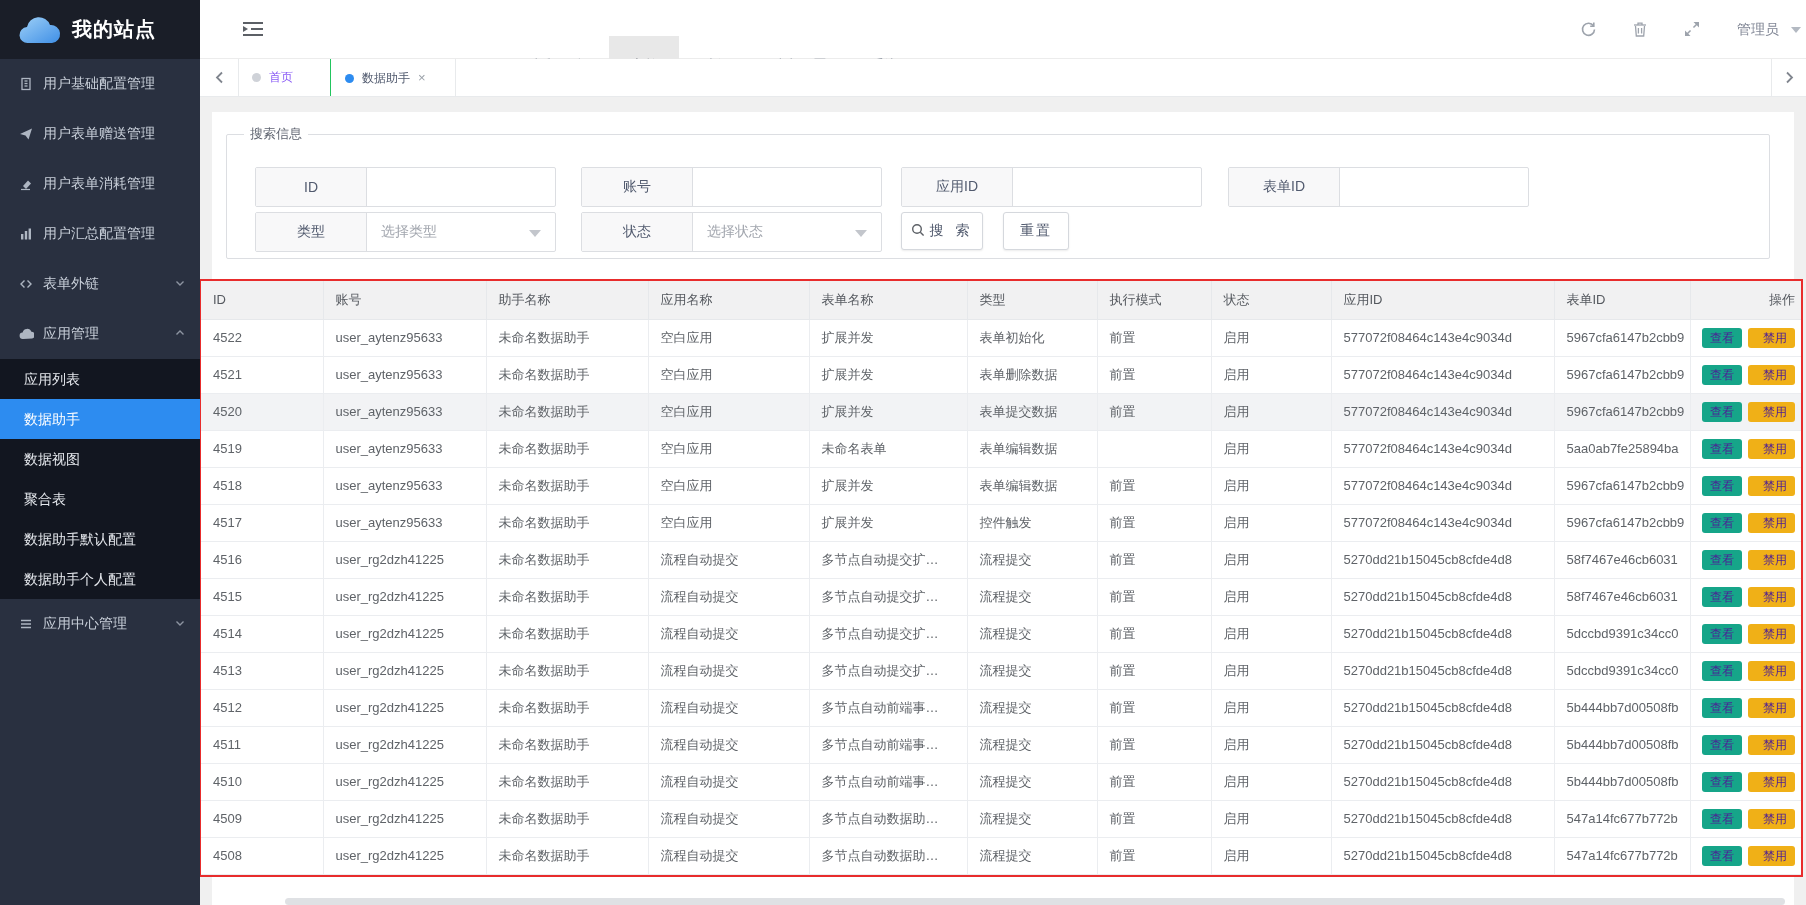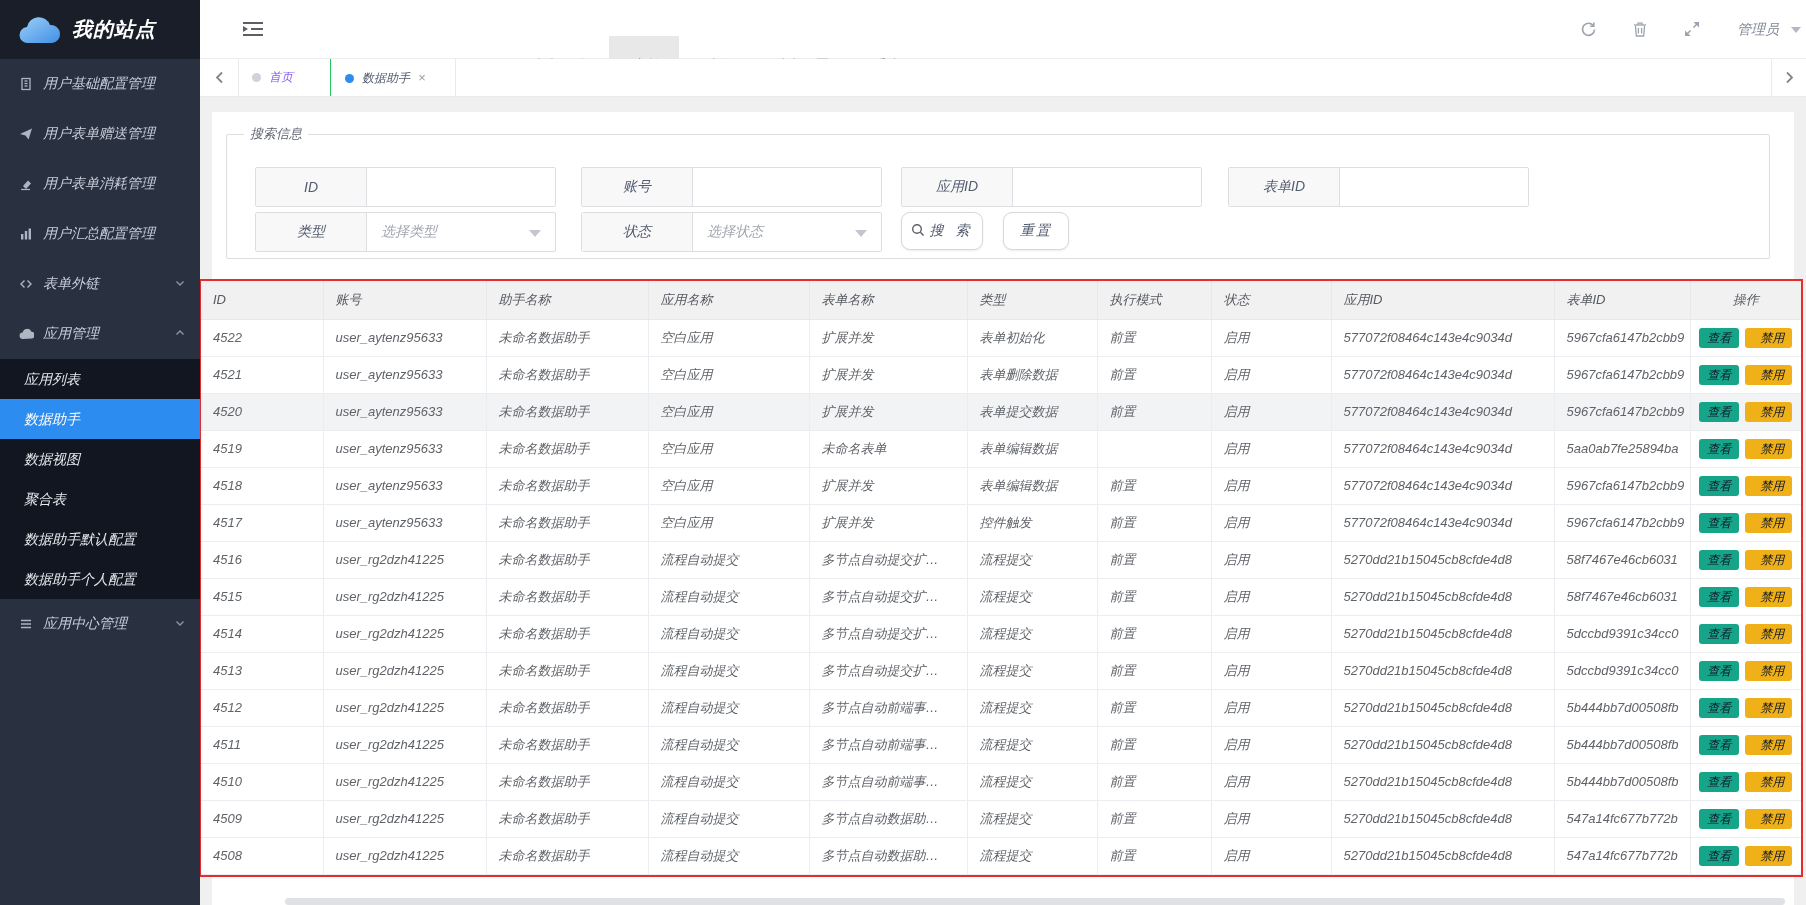--- a/index.html
+++ b/index.html
@@ -1,17 +1,17 @@
 <!DOCTYPE html>
 <html><head>
 <meta charset="utf-8">
 <style>
   html,body{margin:0;padding:0;background:#fff;}
   body{font-family:"Liberation Sans","DejaVu Sans",sans-serif;width:1806px;height:905px;overflow:hidden;position:relative;}
-  .stage{position:absolute;inset:0;width:1806px;height:765px;font-style:italic;}
+  .stage{position:absolute;inset:0;width:1806px;height:765px;}
 
   
   .sidebar{position:absolute;left:0;top:0;width:200px;height:905px;background:#293040;z-index:5;}
   .logo{height:59px;background:#1a1e28;display:flex;align-items:center;padding-left:16px;}
   .logo-text{color:#fff;font-size:20px;font-weight:bold;margin-left:10px;letter-spacing:1px;}
   .menu{color:#c9d0da;font-size:14px;}
   .mi{height:50px;display:flex;align-items:center;padding:0 14px 0 18px;cursor:pointer;position:relative;}
   .mi .ic{width:16px;height:16px;margin-right:9px;display:inline-flex;align-items:center;justify-content:center;color:#aeb6c2;}
   .mi .lbl{flex:1;white-space:nowrap;overflow:hidden;}
   .mi .chev{color:#8d94a1;}
@@ -48,35 +48,35 @@
   .legend{position:absolute;left:44px;top:28px;background:#fff;padding:0 6px;font-size:13px;color:#5f6470;line-height:18px;}
 
   .fgroup{position:absolute;height:40px;width:301px;display:flex;border:1px solid #dcdee2;border-radius:2px;box-sizing:border-box;background:#fff;}
   .fgroup .flabel{flex:0 0 110px;background:#f8f8f9;border-right:1px solid #dcdee2;display:flex;align-items:center;justify-content:center;font-size:14px;color:#515a6e;}
   .fgroup .finput{flex:1;position:relative;}
   .fgroup .fselect{flex:1;position:relative;display:flex;align-items:center;padding-left:14px;font-size:14px;color:#a2a6ae;cursor:pointer;}
   .fselect .scaret{position:absolute;right:14px;top:17px;width:0;height:0;border-left:6px solid transparent;border-right:6px solid transparent;border-top:7px solid #c3c6cc;}
   .row1{top:70px;} .row2{top:115px;}
   .g1{left:55px;} .g2{left:381px;} .g3{left:701px;} .g4{left:1028px;}
 
-  .btn{position:absolute;top:115px;height:38px;background:#fff;border:1px solid #d5d8dd;border-radius:9px;box-sizing:border-box;font-size:14px;color:#515a6e;display:flex;align-items:center;justify-content:center;cursor:pointer;box-shadow:0 1px 2px rgba(0,0,0,0.08);}
+  .btn{position:absolute;top:115px;height:38px;background:#fff;border:1px solid #d5d8dd;border-radius:3px;box-sizing:border-box;font-size:14px;color:#515a6e;display:flex;align-items:center;justify-content:center;cursor:pointer;box-shadow:0 1px 2px rgba(0,0,0,0.08);}
   .btn-search{left:701px;width:82px;letter-spacing:4px;}
   .btn-search .mag{margin-right:5px;color:#5c6066;}
   .btn-reset{left:803px;width:66px;letter-spacing:2px;}
 
   
   .table-wrap{position:absolute;left:-1px;top:182px;width:1600px;border:2px solid #e82c2c;background:#fff;}
   table.rtable{border-collapse:collapse;table-layout:fixed;width:1600px;font-size:13px;color:#5f6368;}
   table.rtable th{background:#f1f1f2;font-weight:normal;color:#55595f;text-align:left;height:38px;padding:0 12px;border:1px solid #e6e8eb;border-top:none;overflow:hidden;white-space:nowrap;box-sizing:border-box;}
   table.rtable td{height:37px;padding:0 12px;border:1px solid #ebedf0;overflow:hidden;white-space:nowrap;box-sizing:border-box;background:#fff;}
   table.rtable tr.striped td{background:#f2f3f5;}
-  table.rtable th.op, table.rtable td.op{text-align:center;padding:0 6px;}
+  table.rtable th.op, table.rtable td.op{text-align:right;padding:0 6px;}
   table.rtable th:first-child, table.rtable td:first-child{border-left:none;}
   table.rtable th:last-child, table.rtable td:last-child{border-right:none;}
-  .abtn{display:inline-block;font-size:12px;color:#0f172a;border-radius:3px;padding:4px 8px;line-height:1;cursor:pointer;}
+  .abtn{display:inline-block;font-size:12px;color:#4c1d95;border-radius:3px;padding:4px 8px;line-height:1;cursor:pointer;}
   .abtn.view{background:#16a589;margin-right:6px;}
   .abtn.disable{background:#f0b017;padding-left:15px;}
 
   .hscroll{position:absolute;left:85px;top:801px;width:1500px;height:7px;background:#dfe1e4;border-radius:4px;}
 </style>
 </head>
 <body>
 
 <div class="stage">
 

